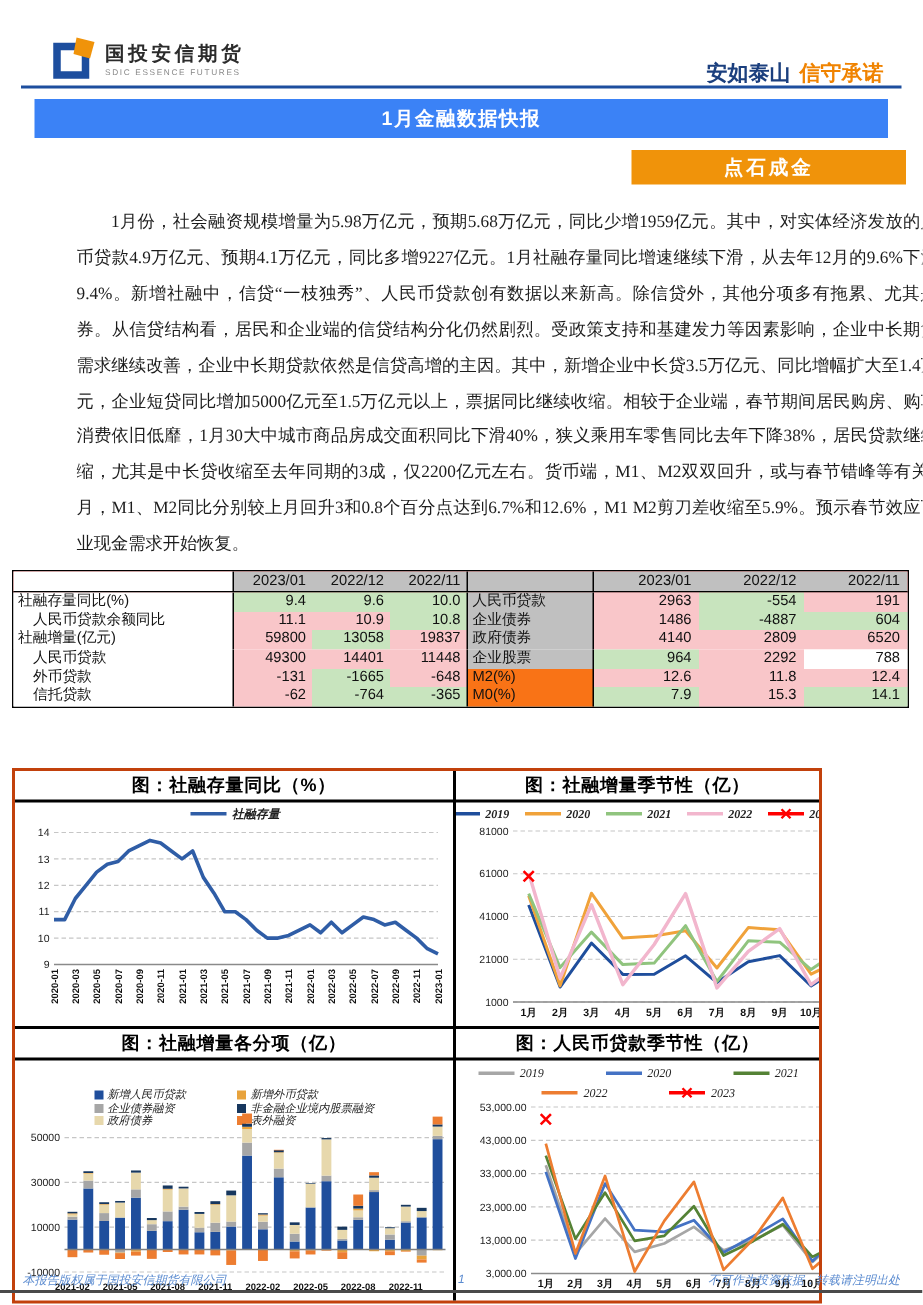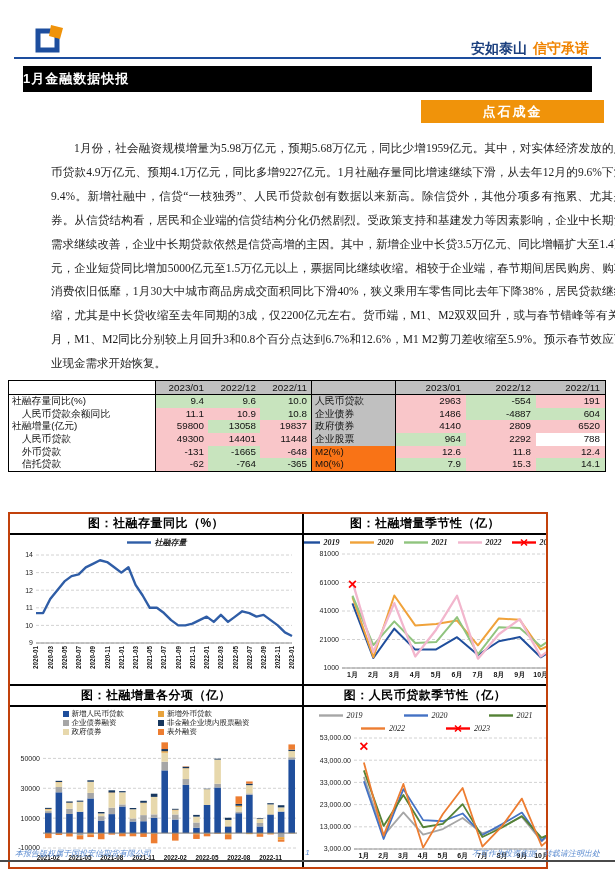--- a/index.html
+++ b/index.html
@@ -8,22 +8,22 @@
 
   
   .brand{position:absolute;top:24px;left:34px;display:flex;align-items:center;gap:6px;}
   .brand-txt .cn{font-size:13px;color:#2b2b2b;letter-spacing:2.5px;font-weight:bold;}
   .brand-txt .en{font-size:5.5px;color:#888;letter-spacing:1.1px;margin-top:1px;}
   .slogan{position:absolute;top:40px;right:26px;font-size:14px;font-weight:bold;}
   .slogan .s1{color:#1B3F7E;margin-right:6px;}
   .slogan .s2{color:#F08300;}
   .header-rule{position:absolute;top:57px;left:14px;width:587px;height:2px;background:#1D4E9E;}
 
-  .title-bar{position:absolute;top:66px;left:23px;width:569px;height:26px;background:#000000;
-             color:#fff;font-size:13px;font-weight:bold;text-align:left;line-height:26px;letter-spacing:1px;}
+  .title-bar{position:absolute;top:66px;left:23px;width:569px;height:26px;background:#3b82f6;
+             color:#fff;font-size:13px;font-weight:bold;text-align:center;line-height:26px;letter-spacing:1px;}
   .badge{position:absolute;top:100px;left:421px;width:183px;height:23px;background:#F0930A;
          color:#fff;font-size:13px;font-weight:bold;text-align:center;line-height:23px;letter-spacing:2px;}
 
   
   .body-text{position:absolute;top:137px;left:15px;width:586px;height:240px;overflow:hidden;
              font-family:"Liberation Serif",serif;font-size:11.5px;line-height:23.9px;
              color:#1c1c1c;text-align:justify;text-indent:2em;margin-left:36px;}
 
   
   .fin-table{position:absolute;top:380px;left:8px;width:598px;border:1.5px solid #000;
@@ -48,22 +48,22 @@
           box-sizing:border-box;display:grid;grid-template-columns:294px 1fr;grid-template-rows:172px 1fr;}
   .cell{overflow:hidden;box-sizing:border-box;}
   .cell.cl{border-right:2px solid #000;}
   .cell.ct{border-bottom:2px solid #000;}
   .chart-title{height:19px;line-height:19px;text-align:center;font-weight:bold;font-size:12px;
                color:#000;border-bottom:2px solid #000;letter-spacing:0.5px;}
   .legend{display:flex;justify-content:center;align-items:center;gap:9px;height:15px;
           font-size:8px;font-style:italic;font-family:"Liberation Serif",serif;color:#222;font-weight:bold;}
   .lg{display:flex;align-items:center;gap:3px;}
   .legend3{display:grid;grid-template-columns:auto auto;column-gap:34px;justify-content:center;
-           font-size:7.5px;font-family:"Liberation Serif",serif;color:#222;
-           padding-top:3px;height:29px;box-sizing:border-box;}
+           font-size:7.5px;font-style:italic;font-family:"Liberation Serif",serif;color:#222;
+           padding-top:19px;height:29px;box-sizing:border-box;}
   .legend3 .lg{height:8.6px;}
   .legend4{display:flex;flex-wrap:wrap;justify-content:center;column-gap:40px;row-gap:1px;
            padding-top:3px;height:27px;box-sizing:border-box;
            font-size:8px;font-style:italic;font-family:"Liberation Serif",serif;color:#222;}
   .sq{width:6px;height:6px;display:inline-block;}
   svg text{font-family:"Liberation Sans",sans-serif;}
 
   
   .footer{position:absolute;top:848px;left:15px;width:585px;display:flex;
           justify-content:space-between;font-size:8px;font-style:italic;color:#5B8BD0;}
@@ -71,20 +71,24 @@
   .bottom-rule{position:absolute;top:860px;left:0;width:615px;height:2px;background:#4a4a4a;}
 </style>
 </head>
 <body>
 
 <div class="brand">
   <svg width="30" height="30" viewBox="0 0 30 30">
     <rect x="4" y="7" width="19" height="19" fill="none" stroke="#1D4E9E" stroke-width="5"></rect>
     <polygon points="17,1 29,4 26,15 15,12" fill="#F0930A"></polygon>
   </svg>
+  <div class="brand-txt">
+    <div class="cn">国投安信期货</div>
+    <div class="en">SDIC ESSENCE FUTURES</div>
+  </div>
 </div>
 <div class="slogan">
   <span class="s1">安如泰山</span><span class="s2">信守承诺</span>
 </div>
 <div class="header-rule"></div>
 
 <div class="title-bar">1月金融数据快报</div>
 <div class="badge">点石成金</div>
 
 <div class="body-text">1月份，社会融资规模增量为5.98万亿元，预期5.68万亿元，同比少增1959亿元。其中，对实体经济发放的人民币贷款4.9万亿元、预期4.1万亿元，同比多增9227亿元。1月社融存量同比增速继续下滑，从去年12月的9.6%下滑到9.4%。新增社融中，信贷“一枝独秀”、人民币贷款创有数据以来新高。除信贷外，其他分项多有拖累、尤其是债券。从信贷结构看，居民和企业端的信贷结构分化仍然剧烈。受政策支持和基建发力等因素影响，企业中长期贷款需求继续改善，企业中长期贷款依然是信贷高增的主因。其中，新增企业中长贷3.5万亿元、同比增幅扩大至1.4万亿元，企业短贷同比增加5000亿元至1.5万亿元以上，票据同比继续收缩。相较于企业端，春节期间居民购房、购车等消费依旧低靡，1月30大中城市商品房成交面积同比下滑40%，狭义乘用车零售同比去年下降38%，居民贷款继续收缩，尤其是中长贷收缩至去年同期的3成，仅2200亿元左右。货币端，M1、M2双双回升，或与春节错峰等有关。1月，M1、M2同比分别较上月回升3和0.8个百分点达到6.7%和12.6%，M1 M2剪刀差收缩至5.9%。预示春节效应下企业现金需求开始恢复。</div>

